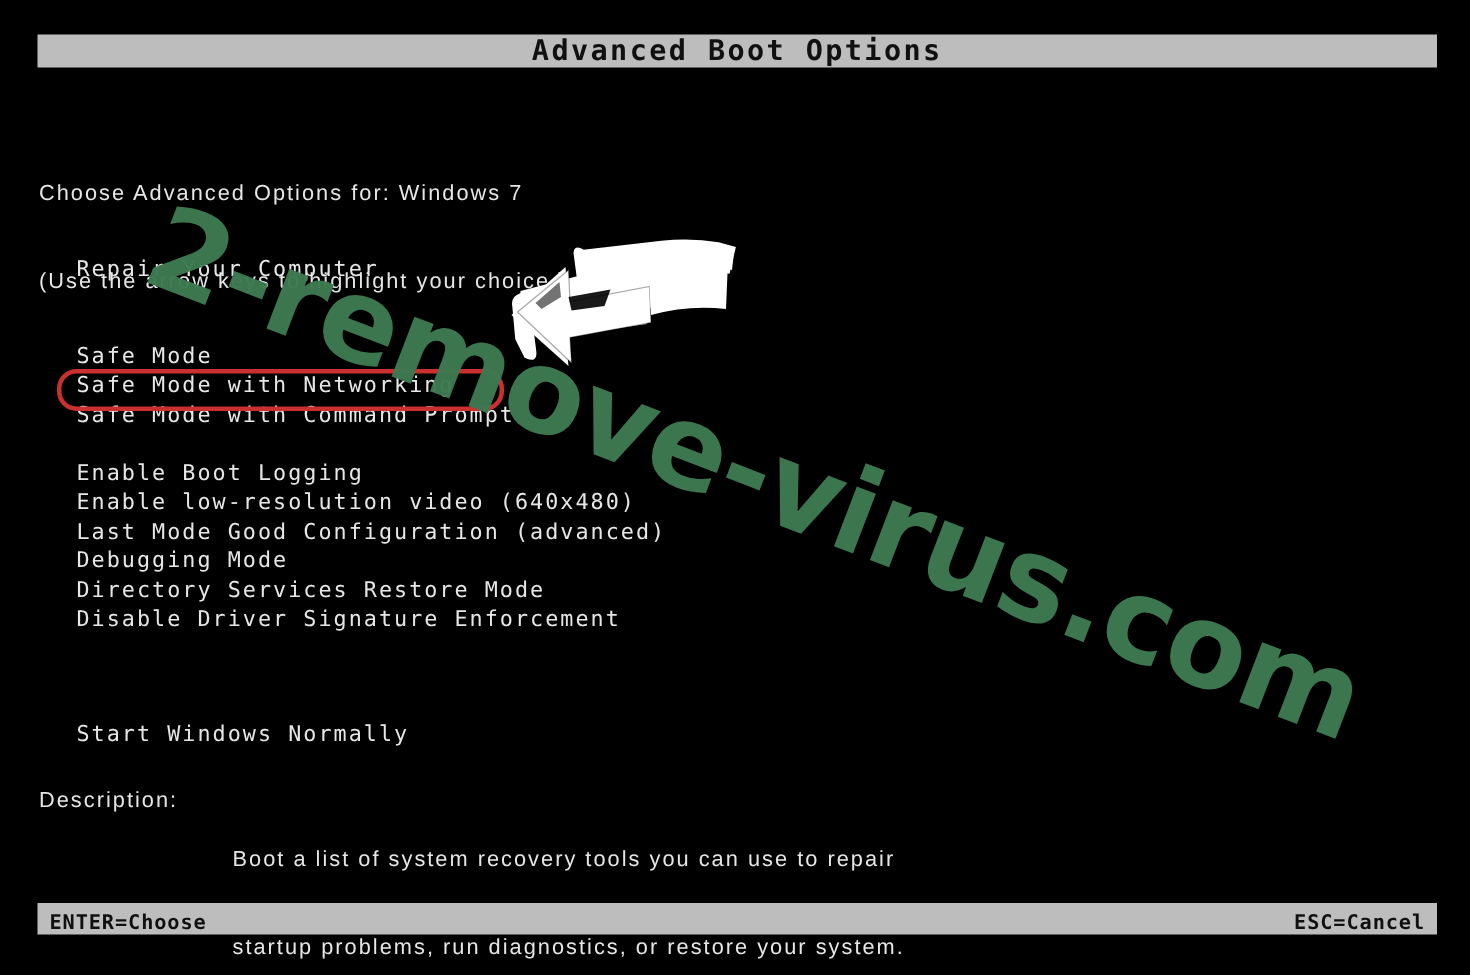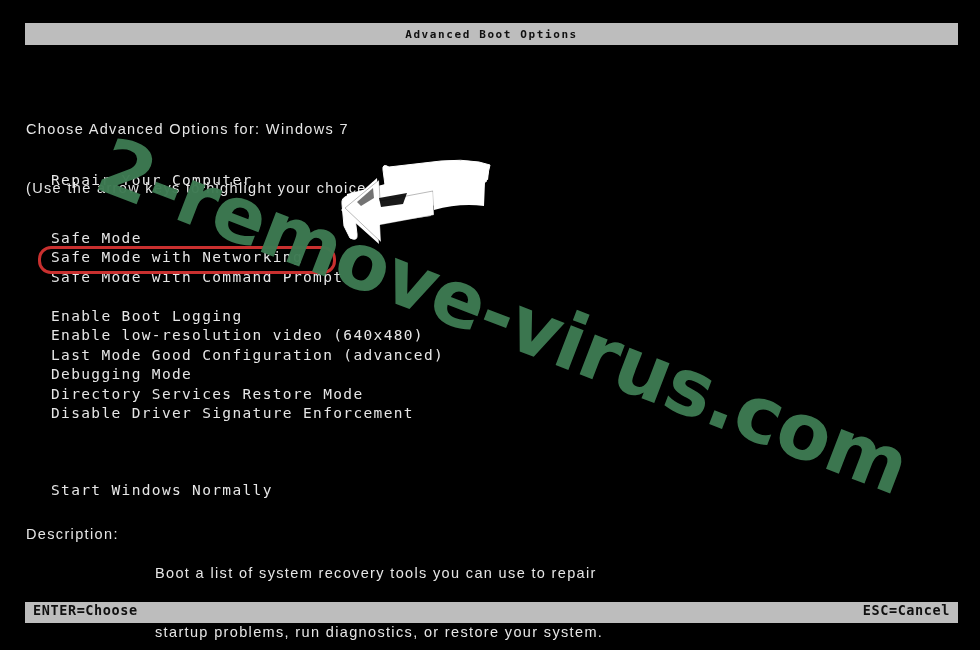--- a/index.html
+++ b/index.html
@@ -25,21 +25,21 @@
     top: 23px;
     width: 933px;
     height: 22px;
     background: #bdbdbd;
     display: flex;
     align-items: center;
     justify-content: center;
   }
   #title-bar-text {
     color: #101010;
-    font-size: 11px;
+    font-size: 19px;
     letter-spacing: 1.6px;
     font-weight: bold;
     white-space: pre;
     font-family: "DejaVu Sans Mono", "Liberation Mono", monospace;
   }
 
   
   .console-text {
     position: absolute;
     color: #e6e6e6;
@@ -98,21 +98,21 @@
 
   
   #status-bar {
     position: absolute;
     left: 25px;
     top: 602px;
     width: 933px;
     height: 21px;
     background: #bdbdbd;
     display: flex;
-    align-items: flex-start;
+    align-items: flex-end;
     justify-content: space-between;
     padding: 0 8px;
     box-sizing: border-box;
   }
   .status-text {
     color: #101010;
     font-size: 13.5px;
     letter-spacing: 0.6px;
     font-weight: bold;
     white-space: pre;

